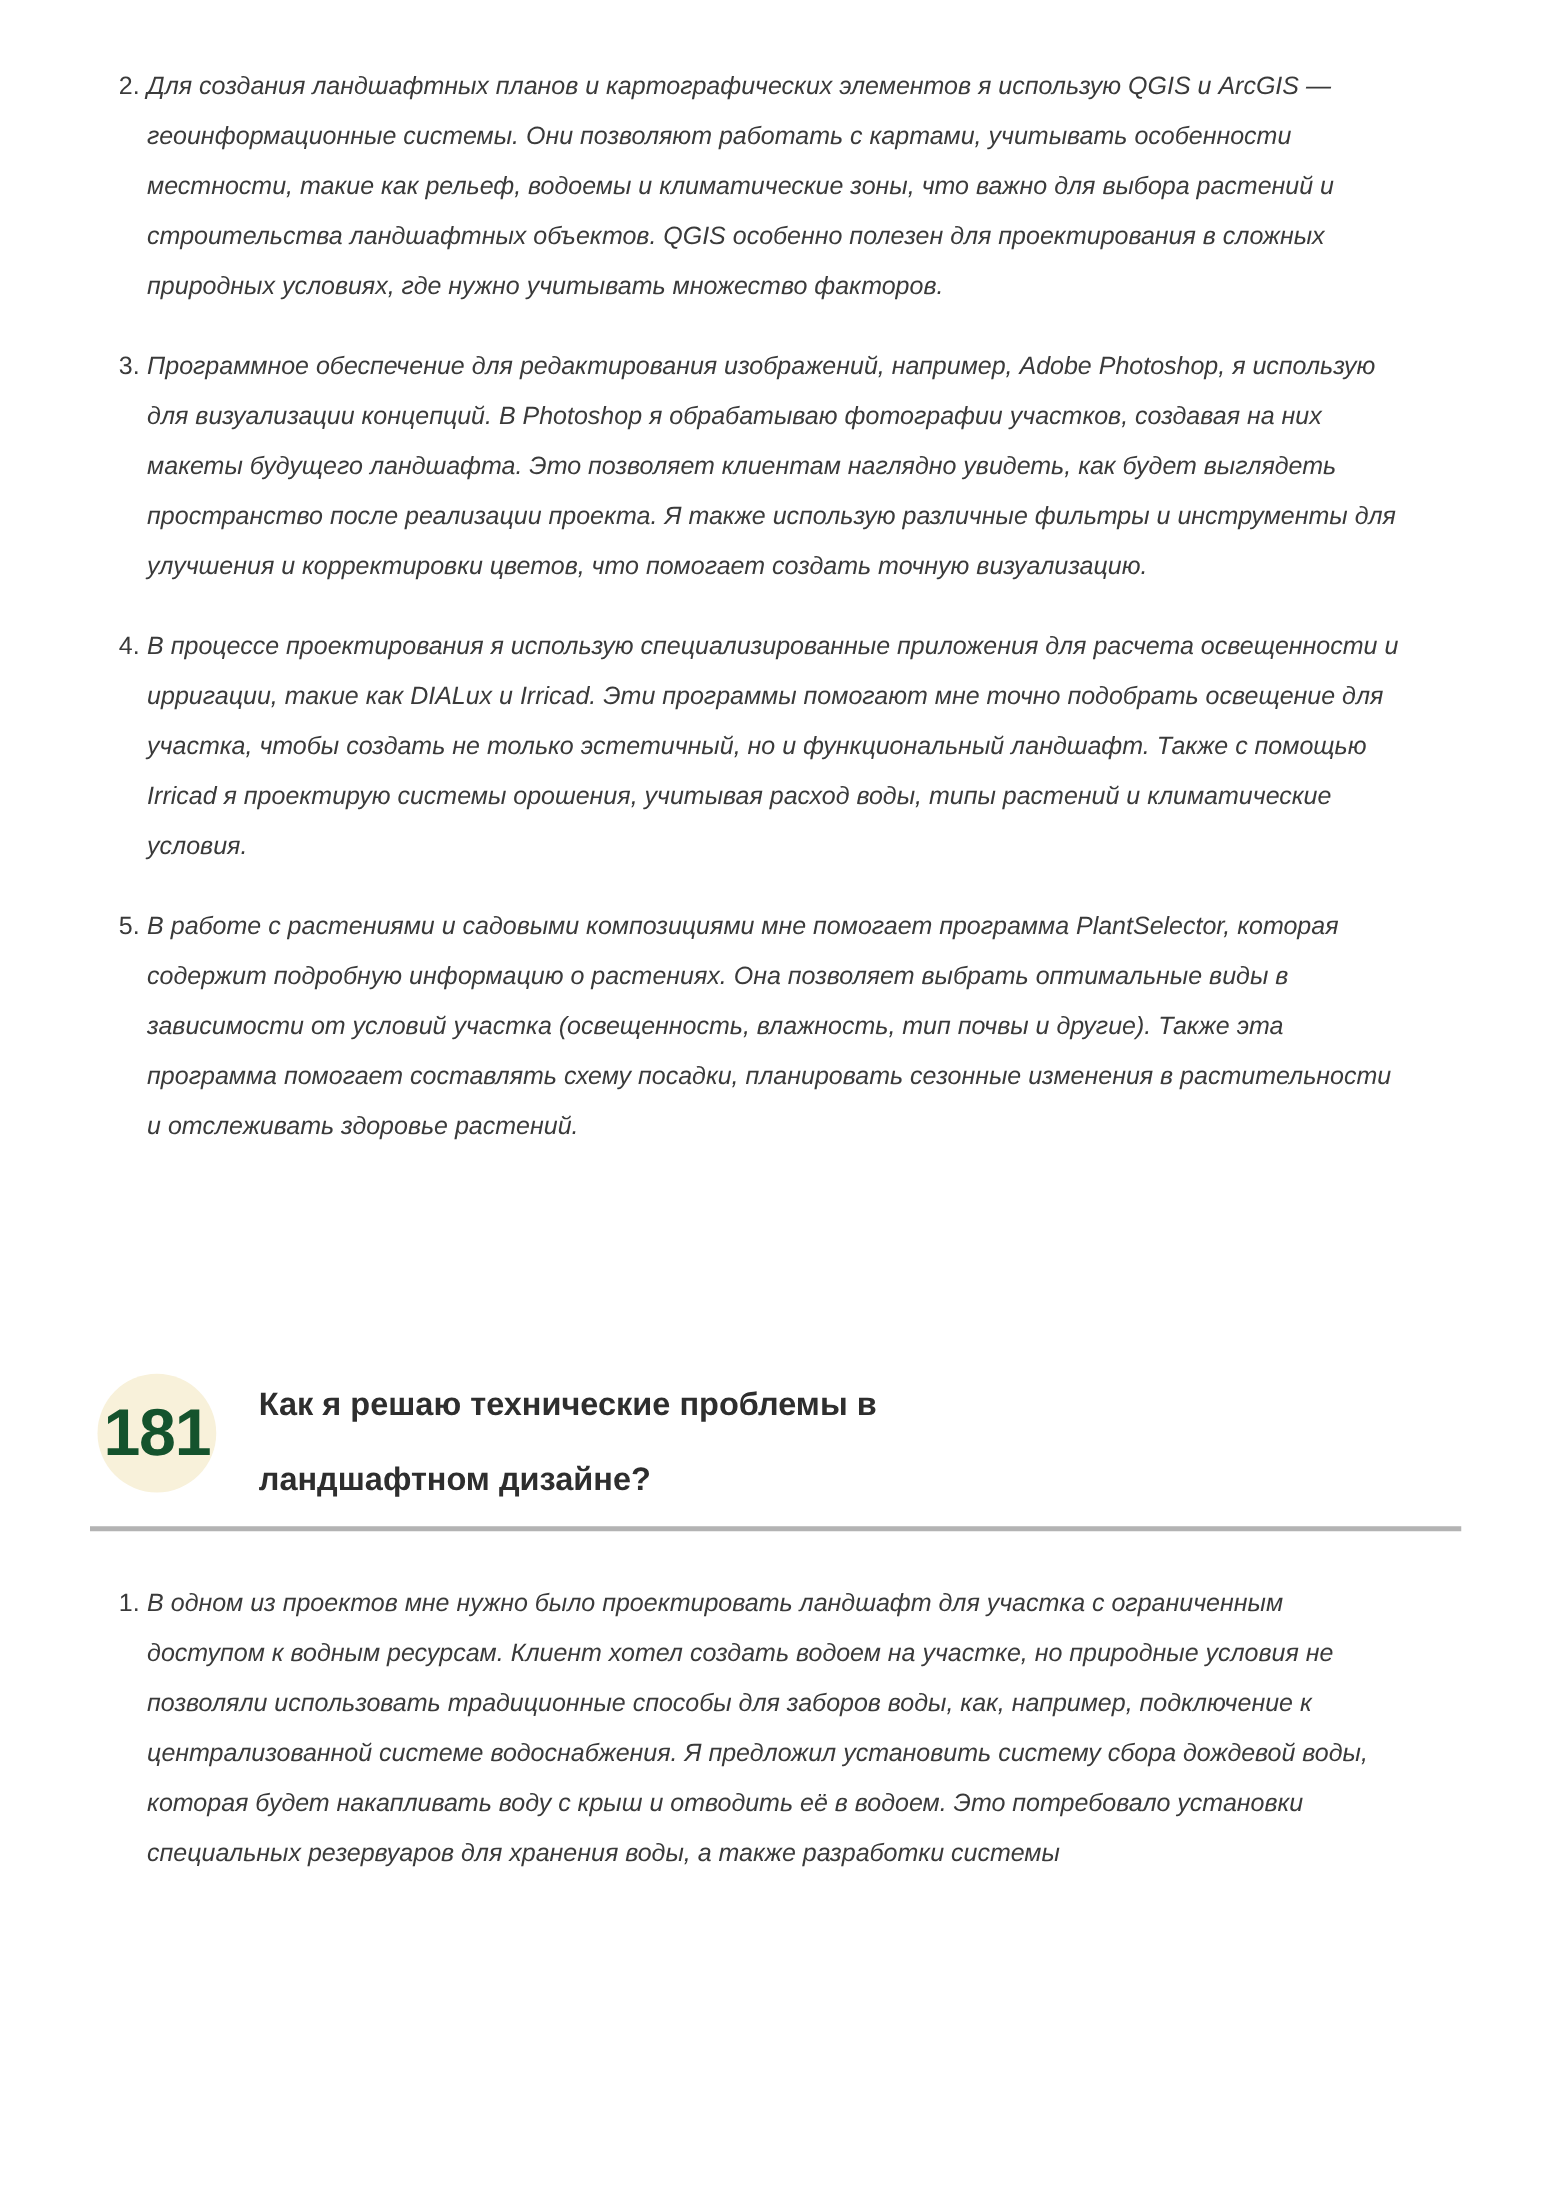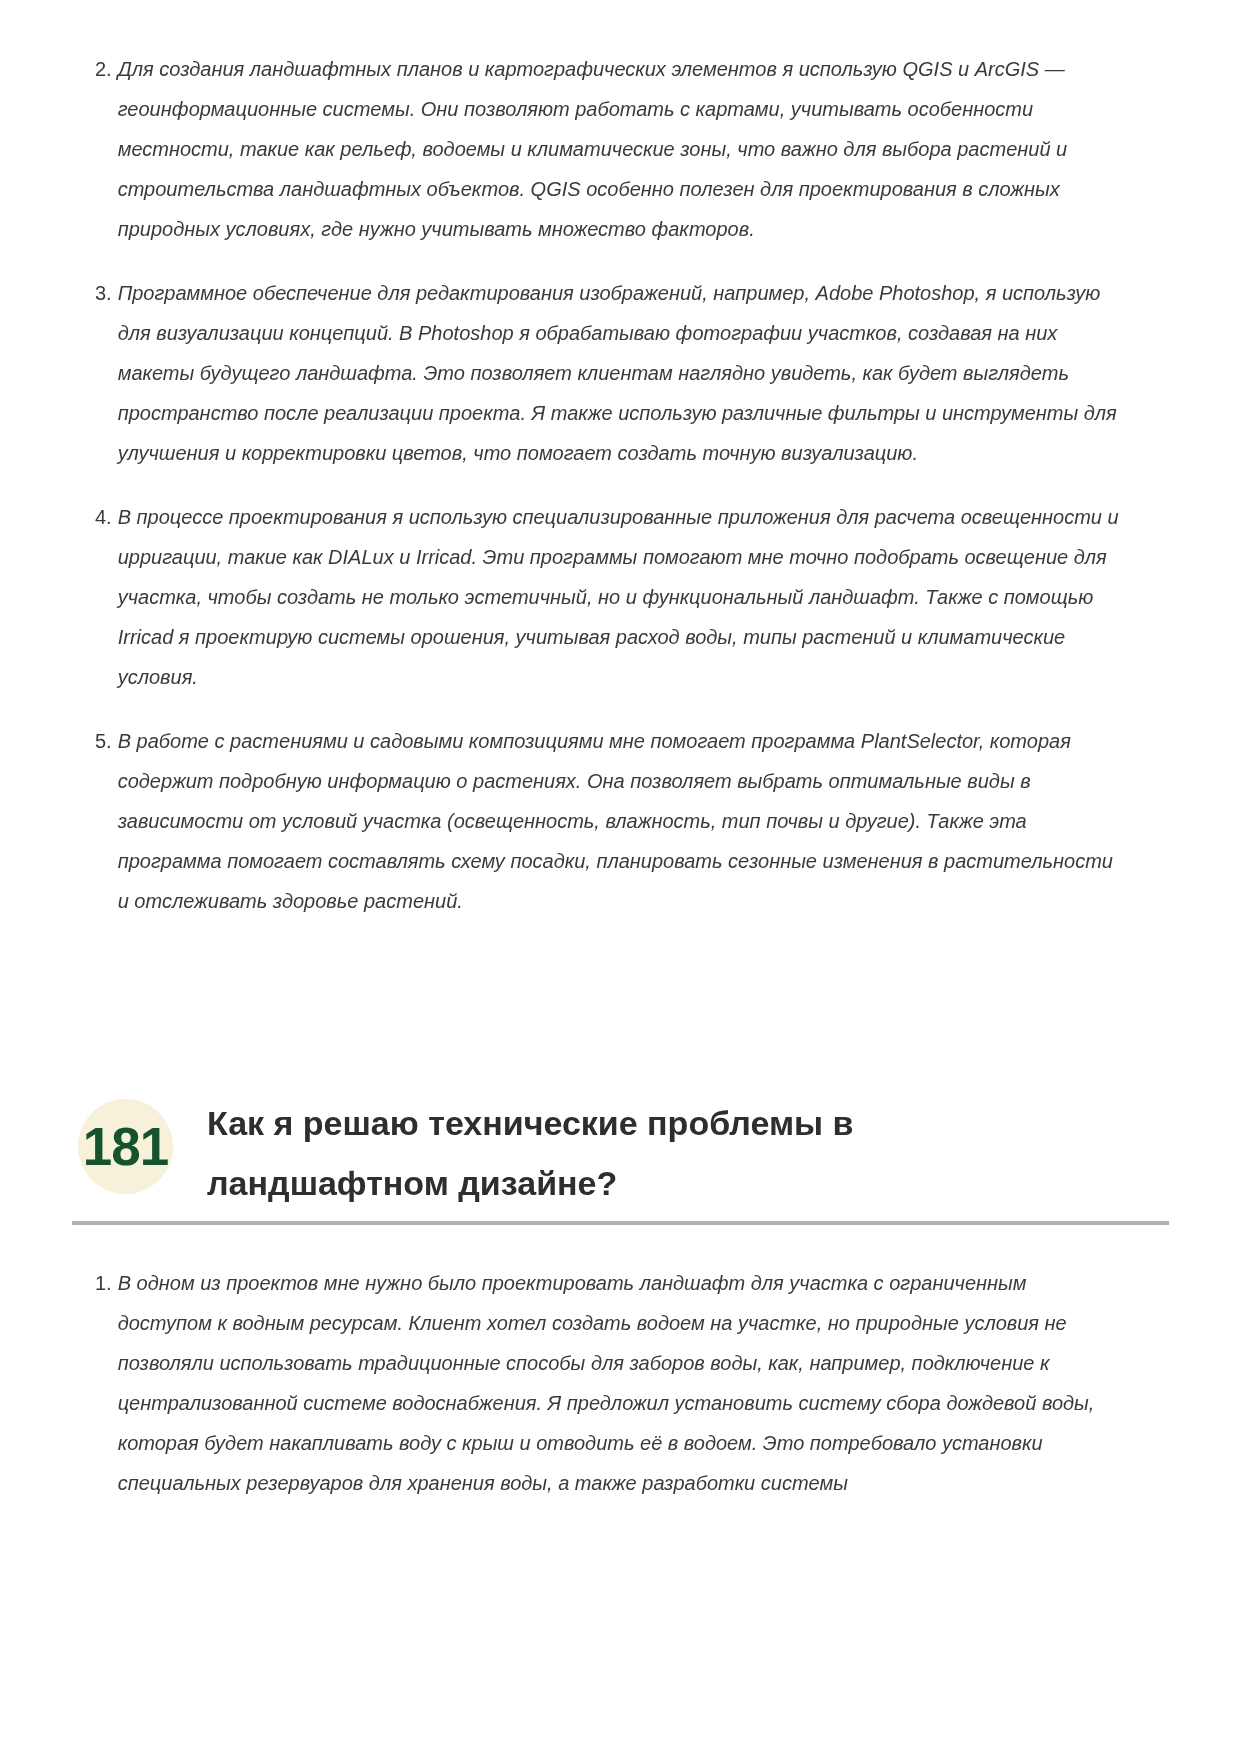--- a/index.html
+++ b/index.html
@@ -56,21 +56,21 @@
     font-size: 53px;
     font-weight: bold;
     color: #14532d;
     letter-spacing: -1px;
     text-align: right;
   }
   .section-title {
     margin-left: 34px;
     margin-top: -6px;
     max-width: 660px;
-    font-size: 34px;
+    font-size: 26px;
     font-weight: bold;
     line-height: 60px;
     color: #2e2e2e;
   }
   .section-divider {
     margin-top: 8px;
     margin-left: -23px;
     width: 1097px;
     height: 4px;
     background: #b3b3b3;

